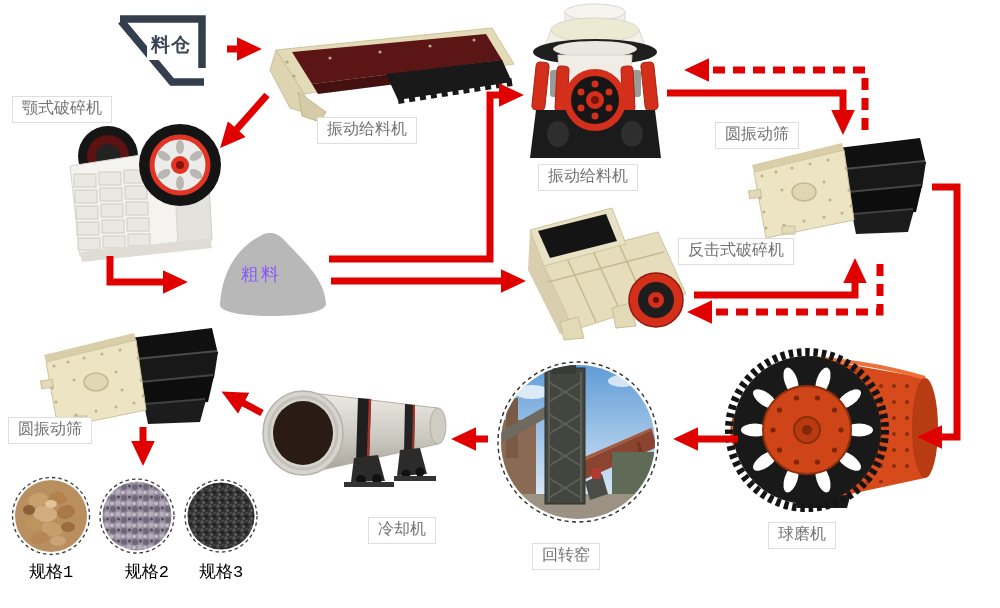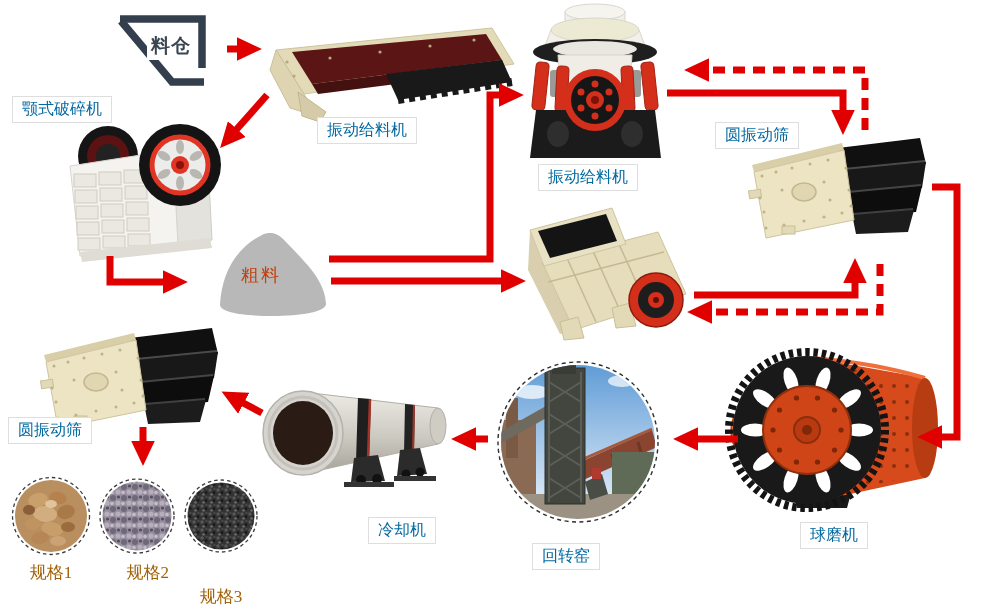--- a/index.html
+++ b/index.html
@@ -1,29 +1,29 @@
 <!DOCTYPE html>
 <html><head>
 <meta charset="utf-8">
 <style>
   html,body{margin:0;padding:0;background:#ffffff;}
   .stage{
     position:relative;width:1000px;height:608px;background:#ffffff;overflow:hidden;
-    font-family:Liberation Serif, serif;
+    font-family:Liberation Mono, monospace;
   }
   .stage svg{position:absolute;left:0;top:0;}
   .tag{
     position:absolute;background:#ffffff;border:1px solid #dedede;
-    color:#0369a1;font-size:16px;line-height:1.3;padding:2px 9px;
+    color:#737373;font-size:16px;line-height:1.3;padding:2px 9px;
     white-space:nowrap;z-index:5;
   }
   .tag-plain{border:none;background:#ffffff;padding:1px 4px;}
   .tag-bin{font-size:19px;color:#3a4552;font-weight:600;letter-spacing:1px;}
-  .tag-pile{background:transparent;font-size:18px;color:#c2410c;letter-spacing:2px;text-align:center;}
-  .tag-spec{background:transparent;font-size:17px;color:#a16207;width:64px;text-align:center;padding:0;}
+  .tag-pile{background:transparent;font-size:18px;color:#8b5cf6;letter-spacing:2px;text-align:center;}
+  .tag-spec{background:transparent;font-size:17px;color:#000000;width:64px;text-align:center;padding:0;}
 </style>
 </head>
 <body>
 
 <div class="stage">
 
 <svg width="1000" height="608" viewBox="0 0 1000 608">
   <defs>
     <marker id="ah" markerWidth="3.6" markerHeight="3.4" refX="1.9" refY="1.7" orient="auto">
       <path d="M0,0 L3.6,1.7 L0,3.4 Z" fill="#e10000"></path>
@@ -357,22 +357,23 @@
     <path d="M262,413 L232,397" marker-end="url(#ah)"></path>
     <path d="M143,427 L143,454" marker-end="url(#ah)"></path>
   </g>
 </svg>
 
 <div class="tag tag-plain tag-bin" style="left:147px;top:33px;">料仓</div>
 <div class="tag" style="left:12px;top:96px;">颚式破碎机</div>
 <div class="tag" style="left:317px;top:117px;">振动给料机</div>
 <div class="tag" style="left:538px;top:164px;">振动给料机</div>
 <div class="tag tag-plain tag-pile" style="left:237px;top:263px;">粗料</div>
+<div class="tag" style="left:678px;top:238px;">反击式破碎机</div>
 <div class="tag" style="left:715px;top:122px;">圆振动筛</div>
-<div class="tag" style="left:800px;top:522px;">球磨机</div>
+<div class="tag" style="left:768px;top:522px;">球磨机</div>
 <div class="tag" style="left:532px;top:543px;">回转窑</div>
 <div class="tag" style="left:368px;top:517px;">冷却机</div>
 <div class="tag" style="left:8px;top:417px;">圆振动筛</div>
 <div class="tag tag-plain tag-spec" style="left:19px;top:562px;">规格1</div>
 <div class="tag tag-plain tag-spec" style="left:105px;top:562px;text-align:right;">规格2</div>
-<div class="tag tag-plain tag-spec" style="left:189px;top:562px;margin-top:24px;">规格3</div>
+<div class="tag tag-plain tag-spec" style="left:189px;top:562px;">规格3</div>
 
 </div>
 
 </body></html>

